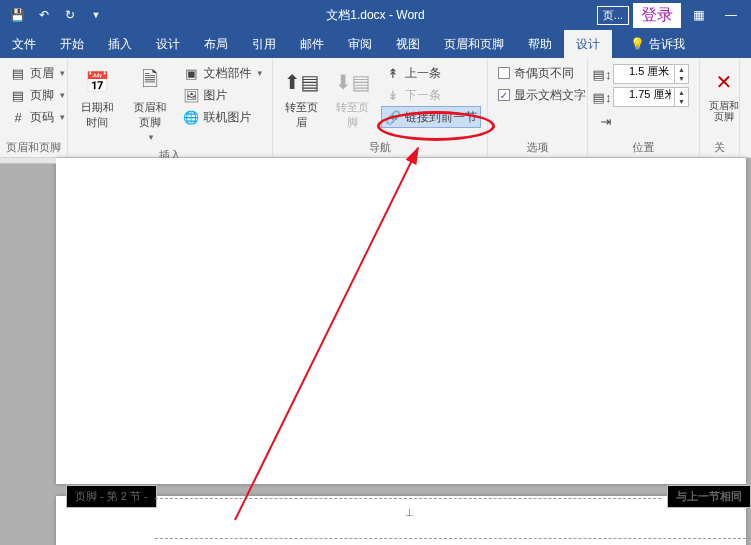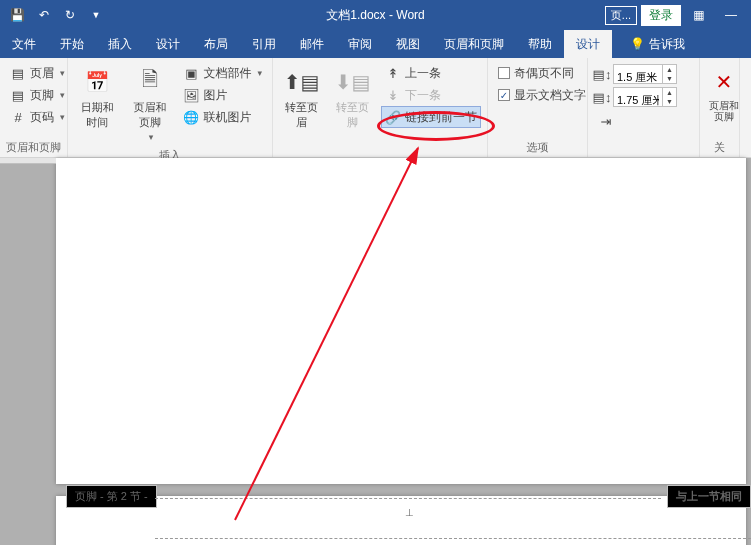--- a/index.html
+++ b/index.html
@@ -5,21 +5,21 @@
 * { margin: 0; padding: 0; box-sizing: border-box; font-family: "Microsoft YaHei", sans-serif; }
 body { width: 751px; height: 545px; background: #fff; overflow: hidden; position: relative; }
 
 
 .titlebar { height: 30px; background: #2b579a; color: #fff; display: flex; align-items: center; font-size: 12px; position: relative; }
 .titlebar .qat { display: flex; gap: 2px; padding-left: 6px; align-items: center; }
 .titlebar .qat span { width: 24px; height: 24px; display: flex; align-items: center; justify-content: center; cursor: pointer; }
 .titlebar .title { position: absolute; left: 50%; transform: translateX(-50%); }
 .titlebar .wincontrols { margin-left: auto; display: flex; align-items: center; gap: 4px; padding-right: 6px; }
 .titlebar .wincontrols .box { width: 28px; height: 22px; display: flex; align-items: center; justify-content: center; cursor: pointer; }
-.titlebar .login { background: #fff; color: #15803d; padding: 2px 8px; font-size: 12px; }
+.titlebar .login { background: #fff; color: #a21caf; padding: 2px 8px; font-size: 16px; }
 .titlebar .pagebox { border: 1px solid #fff; padding: 1px 5px; font-size: 11px; }
 
 
 .tabs { height: 28px; background: #2b579a; display: flex; align-items: stretch; font-size: 12px; color: #fff; }
 .tabs .tab { padding: 0 12px; display: flex; align-items: center; cursor: pointer; }
 .tabs .tab.active { background: #f3f3f3; color: #2b579a; }
 .tabs .tellme { margin-left: 6px; display: flex; align-items: center; gap: 4px; }
 
 
 .ribbon { height: 100px; background: #f3f3f3; border-bottom: 1px solid #d4d4d4; display: flex; font-size: 12px; color: #444; }
@@ -28,21 +28,21 @@
 .group .label { text-align: center; font-size: 11px; color: #666; padding-top: 2px; }
 .smallbtn { height: 22px; display: flex; align-items: center; gap: 4px; padding: 0 4px; cursor: pointer; white-space: nowrap; }
 .smallbtn.pressed { background: #c9def5; border: 1px solid #8faadc; padding: 0 3px; }
 .bigbtn { width: 48px; display: flex; flex-direction: column; align-items: center; gap: 2px; cursor: pointer; padding: 4px 2px; text-align: center; font-size: 11px; }
 .bigbtn .bigicon { width: 32px; height: 32px; display: flex; align-items: center; justify-content: center; font-size: 20px; }
 .vcol { display: flex; flex-direction: column; gap: 0; }
 .dimmed { color: #b0b0b0; }
 .icon16 { width: 16px; height: 16px; display: inline-flex; align-items: center; justify-content: center; font-size: 13px; }
 .dd { font-size: 9px; color: #666; margin-left: 2px; }
 .chk { width: 12px; height: 12px; border: 1px solid #888; display: inline-flex; align-items: center; justify-content: center; font-size: 10px; color: #2b579a; background: #fff; }
-.spinbox { display: flex; align-items: flex-end; border: 1px solid #c0c0c0; background: #fff; height: 20px; }
+.spinbox { display: flex; align-items: flex-start; border: 1px solid #c0c0c0; background: #fff; height: 20px; padding-left: 12px; }
 .spinbox input { border: none; width: 48px; font-size: 11px; padding: 0 3px; outline: none; }
 .spinbox .spins { width: 14px; display: flex; flex-direction: column; }
 .spinbox .spins span { height: 9px; font-size: 7px; text-align: center; line-height: 9px; cursor: pointer; border-left: 1px solid #c0c0c0; }
 
 
 .docarea { position: absolute; top: 158px; left: 0; right: 0; bottom: 0; background: #b0b0b0; }
 .page1 { position: absolute; left: 56px; top: 0; width: 690px; height: 326px; background: #fff; box-shadow: 0 0 4px rgba(0,0,0,0.3); }
 .page2 { position: absolute; left: 56px; top: 338px; width: 690px; height: 60px; background: #fff; box-shadow: 0 0 4px rgba(0,0,0,0.3); }
 .footer-tag { position: absolute; font-size: 11px; background: #000000; border: 1px solid #bfbfbf; padding: 3px 8px; color: #666; }
 .footer-tag.left { left: 66px; top: 485px; }
@@ -167,20 +167,21 @@
         <div class="smallbtn dimmed">
           <span class="icon16">↡</span>
           <span>下一条</span>
         </div>
         <div class="smallbtn pressed">
           <span class="icon16">🔗</span>
           <span>链接到前一节</span>
         </div>
       </div>
     </div>
+    <div class="label">导航</div>
   </div>
 
   <div class="group" style="width:100px">
     <div class="body">
       <div class="vcol">
         <div class="smallbtn">
           <span class="chk"></span>
           <span>奇偶页不同</span>
         </div>
         <div class="smallbtn">
@@ -213,20 +214,21 @@
                 <span>▲</span>
                 <span>▼</span>
               </div>
           </div>
         </div>
         <div class="smallbtn">
           <span class="icon16">⇥</span>
         </div>
       </div>
     </div>
+    <div class="label">位置</div>
   </div>
 
   <div class="group" style="width:40px">
     <div class="body">
       <div class="bigbtn">
         <span class="bigicon" style="color:#c00">✕</span>
         <span style="font-size:10px;line-height:1.1">页眉和页脚</span>
       </div>
     </div>
     <div class="label">关</div>

